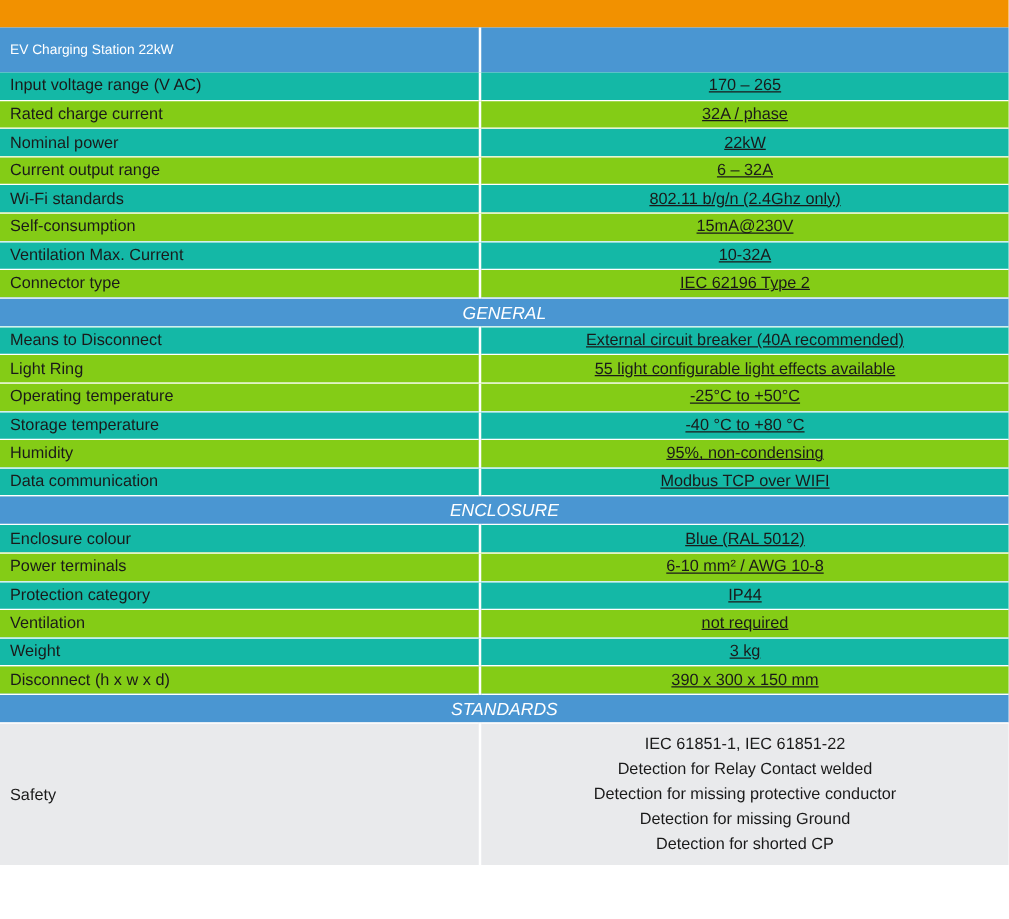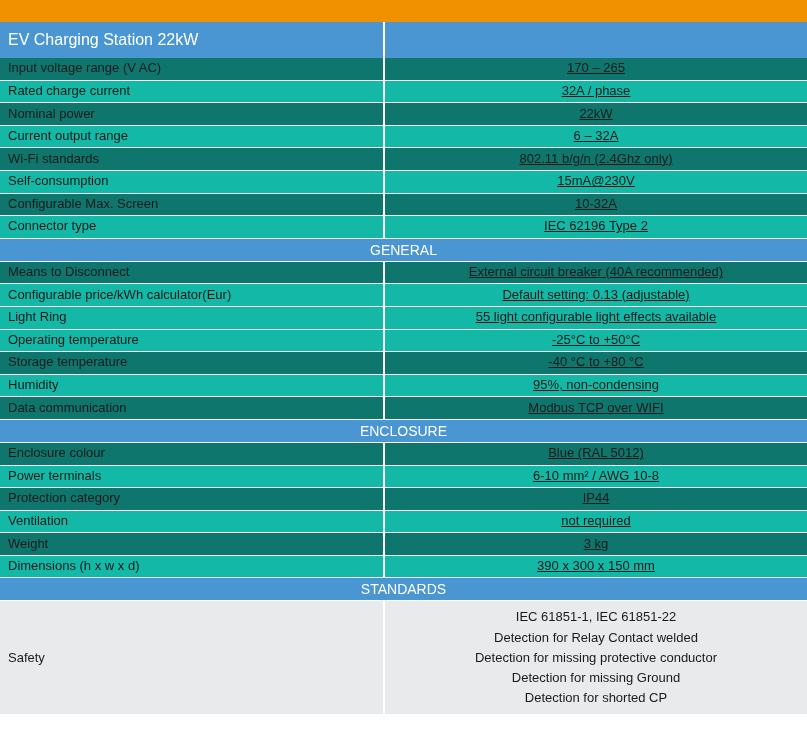--- a/index.html
+++ b/index.html
@@ -30,21 +30,21 @@
     width: 807px;
     border-collapse: collapse;
     table-layout: fixed;
   }
   table.spec col.c1 { width: 384px; }
   table.spec col.c2 { width: 423px; }
 
   tr.title-row td {
     background: #4a96d2;
     color: #ffffff;
-    font-size: 16px;
+    font-size: 11px;
     height: 36px;
     padding: 0 8px;
     border-right: 2px solid #ffffff;
     vertical-align: middle;
   }
   tr.title-row td.title-right {
     border-right: none;
   }
 
   tr.data-row td {
@@ -54,32 +54,33 @@
     border-right: 2px solid #ffffff;
     vertical-align: middle;
     font-size: 13px;
     line-height: 1.15;
   }
   tr.data-row td.val {
     text-align: center;
     border-right: none;
     text-decoration: underline;
   }
-  tr.data-row.odd td { background: #0f766e; }
-  tr.data-row.even td { background: #14b8a6; }
+  tr.data-row.odd td { background: #14b8a6; }
+  tr.data-row.even td { background: #84cc16; }
 
   tr.section-row td {
     background: #4a96d2;
     color: #ffffff;
     text-align: center;
     font-size: 14px;
     height: 22px;
     padding: 0;
     border-bottom: 1px solid #ffffff;
     vertical-align: middle;
+    font-style: italic;
   }
 
   tr.multi-row td {
     padding: 6px 8px;
     border-bottom: 1px solid #ffffff;
     border-right: 2px solid #ffffff;
     vertical-align: middle;
     font-size: 13px;
   }
   tr.multi-row td.val {
@@ -128,41 +129,37 @@
       </tr>
       <tr class="data-row odd">
         <td>Wi-Fi standards</td>
         <td class="val">802.11 b/g/n (2.4Ghz only)</td>
       </tr>
       <tr class="data-row even">
         <td>Self-consumption</td>
         <td class="val">15mA@230V</td>
       </tr>
       <tr class="data-row odd">
-        <td>Configurable Max. Screen</td>
+        <td>Ventilation Max. Current</td>
         <td class="val">10-32A</td>
       </tr>
       <tr class="data-row even">
         <td>Connector type</td>
         <td class="val">IEC 62196 Type 2</td>
       </tr>
 
       <tr class="section-row">
         <td colspan="2">GENERAL</td>
       </tr>
 
       <tr class="data-row odd">
         <td>Means to Disconnect</td>
         <td class="val">External circuit breaker (40A recommended)</td>
       </tr>
       <tr class="data-row even">
-        <td>Configurable price/kWh calculator(Eur)</td>
-        <td class="val">Default setting: 0.13 (adjustable)</td>
-      </tr>
-      <tr class="data-row even">
         <td>Light Ring</td>
         <td class="val">55 light configurable light effects available</td>
       </tr>
       <tr class="data-row even">
         <td>Operating temperature</td>
         <td class="val">-25°C to +50°C</td>
       </tr>
       <tr class="data-row odd">
         <td>Storage temperature</td>
         <td class="val">-40 °C to +80 °C</td>
@@ -194,21 +191,21 @@
       </tr>
       <tr class="data-row even">
         <td>Ventilation</td>
         <td class="val">not required</td>
       </tr>
       <tr class="data-row odd">
         <td>Weight</td>
         <td class="val">3 kg</td>
       </tr>
       <tr class="data-row even">
-        <td>Dimensions (h x w x d)</td>
+        <td>Disconnect (h x w x d)</td>
         <td class="val">390 x 300 x 150 mm</td>
       </tr>
 
       <tr class="section-row">
         <td colspan="2">STANDARDS</td>
       </tr>
 
       <tr class="multi-row odd">
         <td>Safety</td>
         <td class="val">

